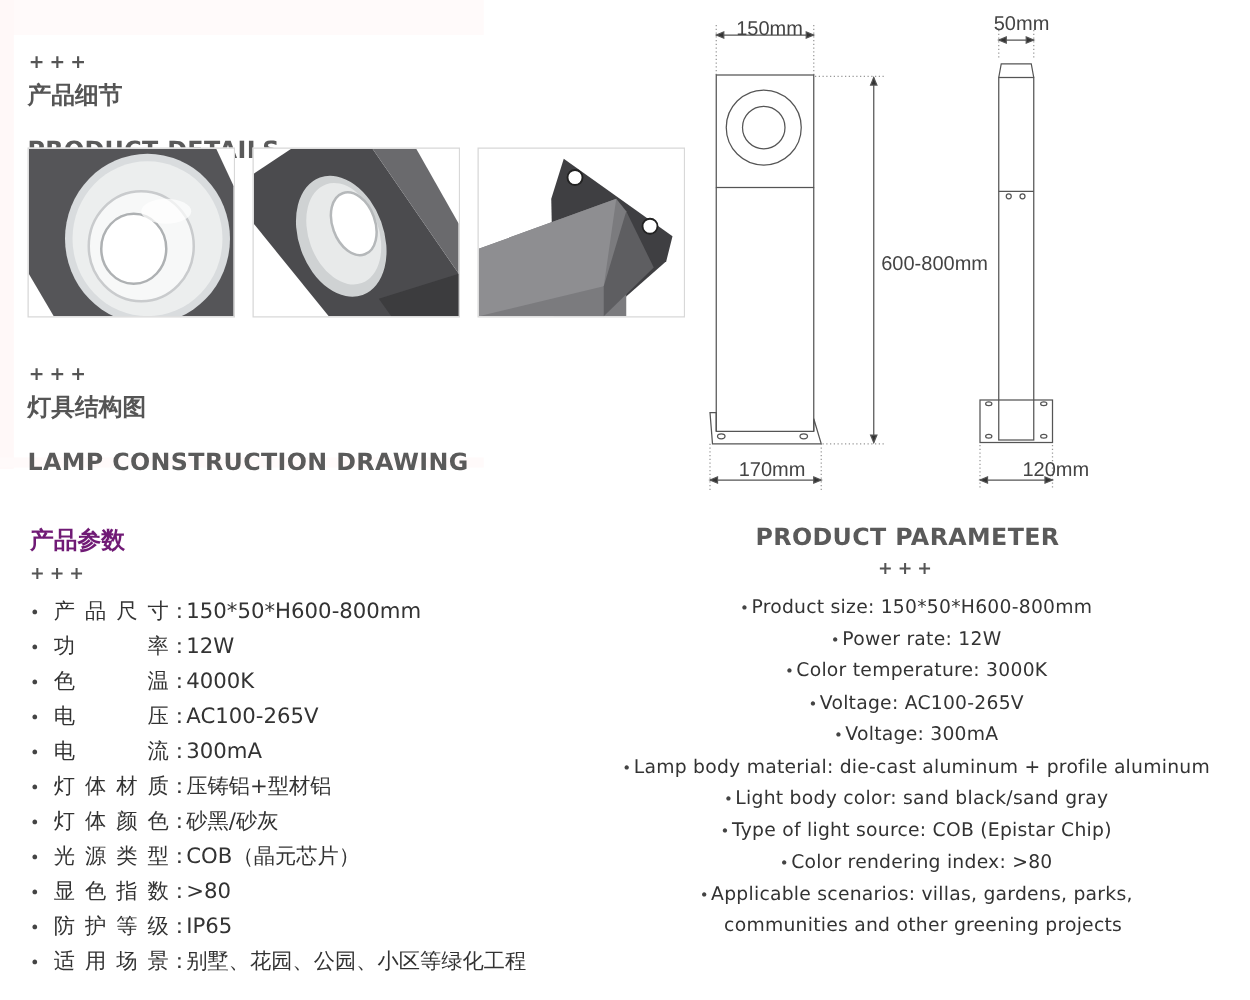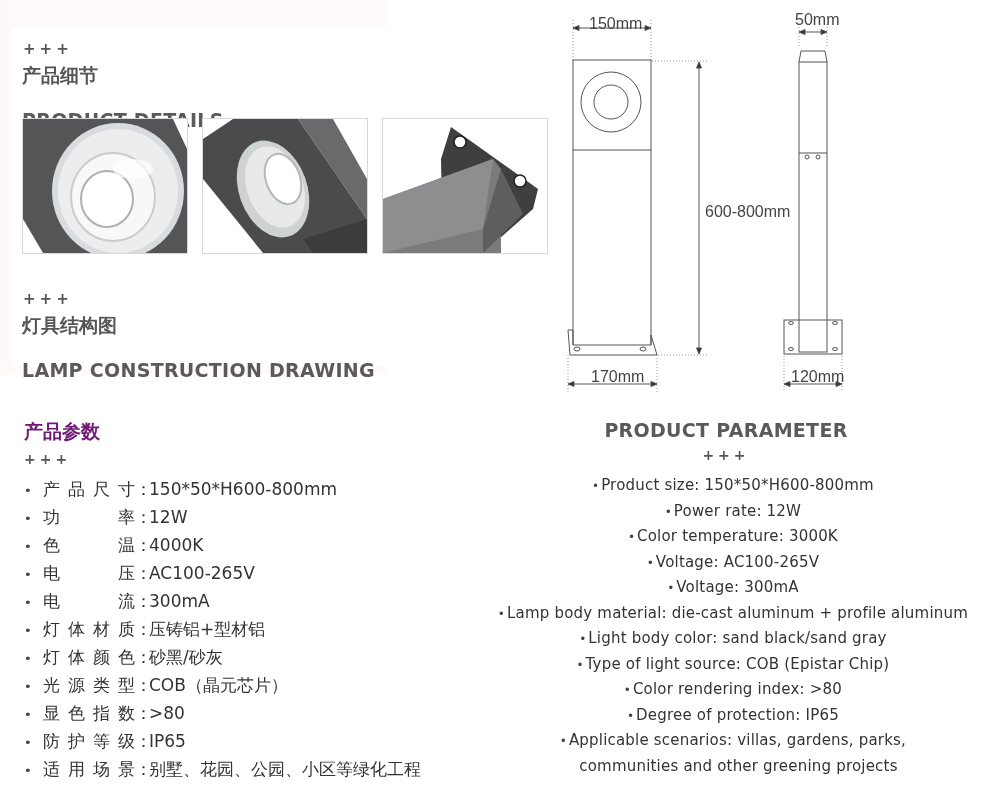--- a/index.html
+++ b/index.html
@@ -133,21 +133,21 @@
     <line x1="292" y1="356" x2="292" y2="392" stroke-dasharray="1,2" stroke="#999"></line>
     <line x1="234" y1="384" x2="292" y2="384"></line>
     <polygon points="234,384 240,381.5 240,386.5" fill="#333"></polygon>
     <polygon points="292,384 286,381.5 286,386.5" fill="#333"></polygon>
   </g>
 </svg>
 <div class="dim" style="left:589px;top:15px;">150mm</div>
 <div class="dim" style="left:705px;top:203px;">600-800mm</div>
 <div class="dim" style="left:591px;top:368px;">170mm</div>
 <div class="dim" style="left:795px;top:11px;">50mm</div>
-<div class="dim" style="left:791px;top:368px;text-align:right;">120mm</div>
+<div class="dim" style="left:818px;top:368px;text-align:right;">120mm</div>
 
 <div class="params-cn">
   <div class="p-title-cn">产品参数</div>
   <div class="p-plus">+++</div>
   <ul class="cn-list">
     <li><span class="bul">•</span><span class="lbl">产品尺寸</span><span class="sep">：</span><span>150*50*H600-800mm</span></li>
     <li><span class="bul">•</span><span class="lbl">功率</span><span class="sep">：</span><span>12W</span></li>
     <li><span class="bul">•</span><span class="lbl">色温</span><span class="sep">：</span><span>4000K</span></li>
     <li><span class="bul">•</span><span class="lbl">电压</span><span class="sep">：</span><span>AC100-265V</span></li>
     <li><span class="bul">•</span><span class="lbl">电流</span><span class="sep">：</span><span>300mA</span></li>
@@ -166,17 +166,16 @@
   <ul class="en-list">
     <li><span class="bul">•</span><span>Product size: 150*50*H600-800mm</span></li>
     <li><span class="bul">•</span><span>Power rate: 12W</span></li>
     <li><span class="bul">•</span><span>Color temperature: 3000K</span></li>
     <li><span class="bul">•</span><span>Voltage: AC100-265V</span></li>
     <li><span class="bul">•</span><span>Voltage: 300mA</span></li>
     <li><span class="bul">•</span><span>Lamp body material: die-cast aluminum + profile aluminum</span></li>
     <li><span class="bul">•</span><span>Light body color: sand black/sand gray</span></li>
     <li><span class="bul">•</span><span>Type of light source: COB (Epistar Chip)</span></li>
     <li><span class="bul">•</span><span>Color rendering index: &gt;80</span></li>
-    <li><span class="bul">•</span><span>Degree of protection: IP65</span></li>
     <li><span class="bul">•</span><span>Applicable scenarios: villas, gardens, parks,</span></li>
     <li class="cont">communities and other greening projects</li>
   </ul>
 </div>
 
 </body></html>

